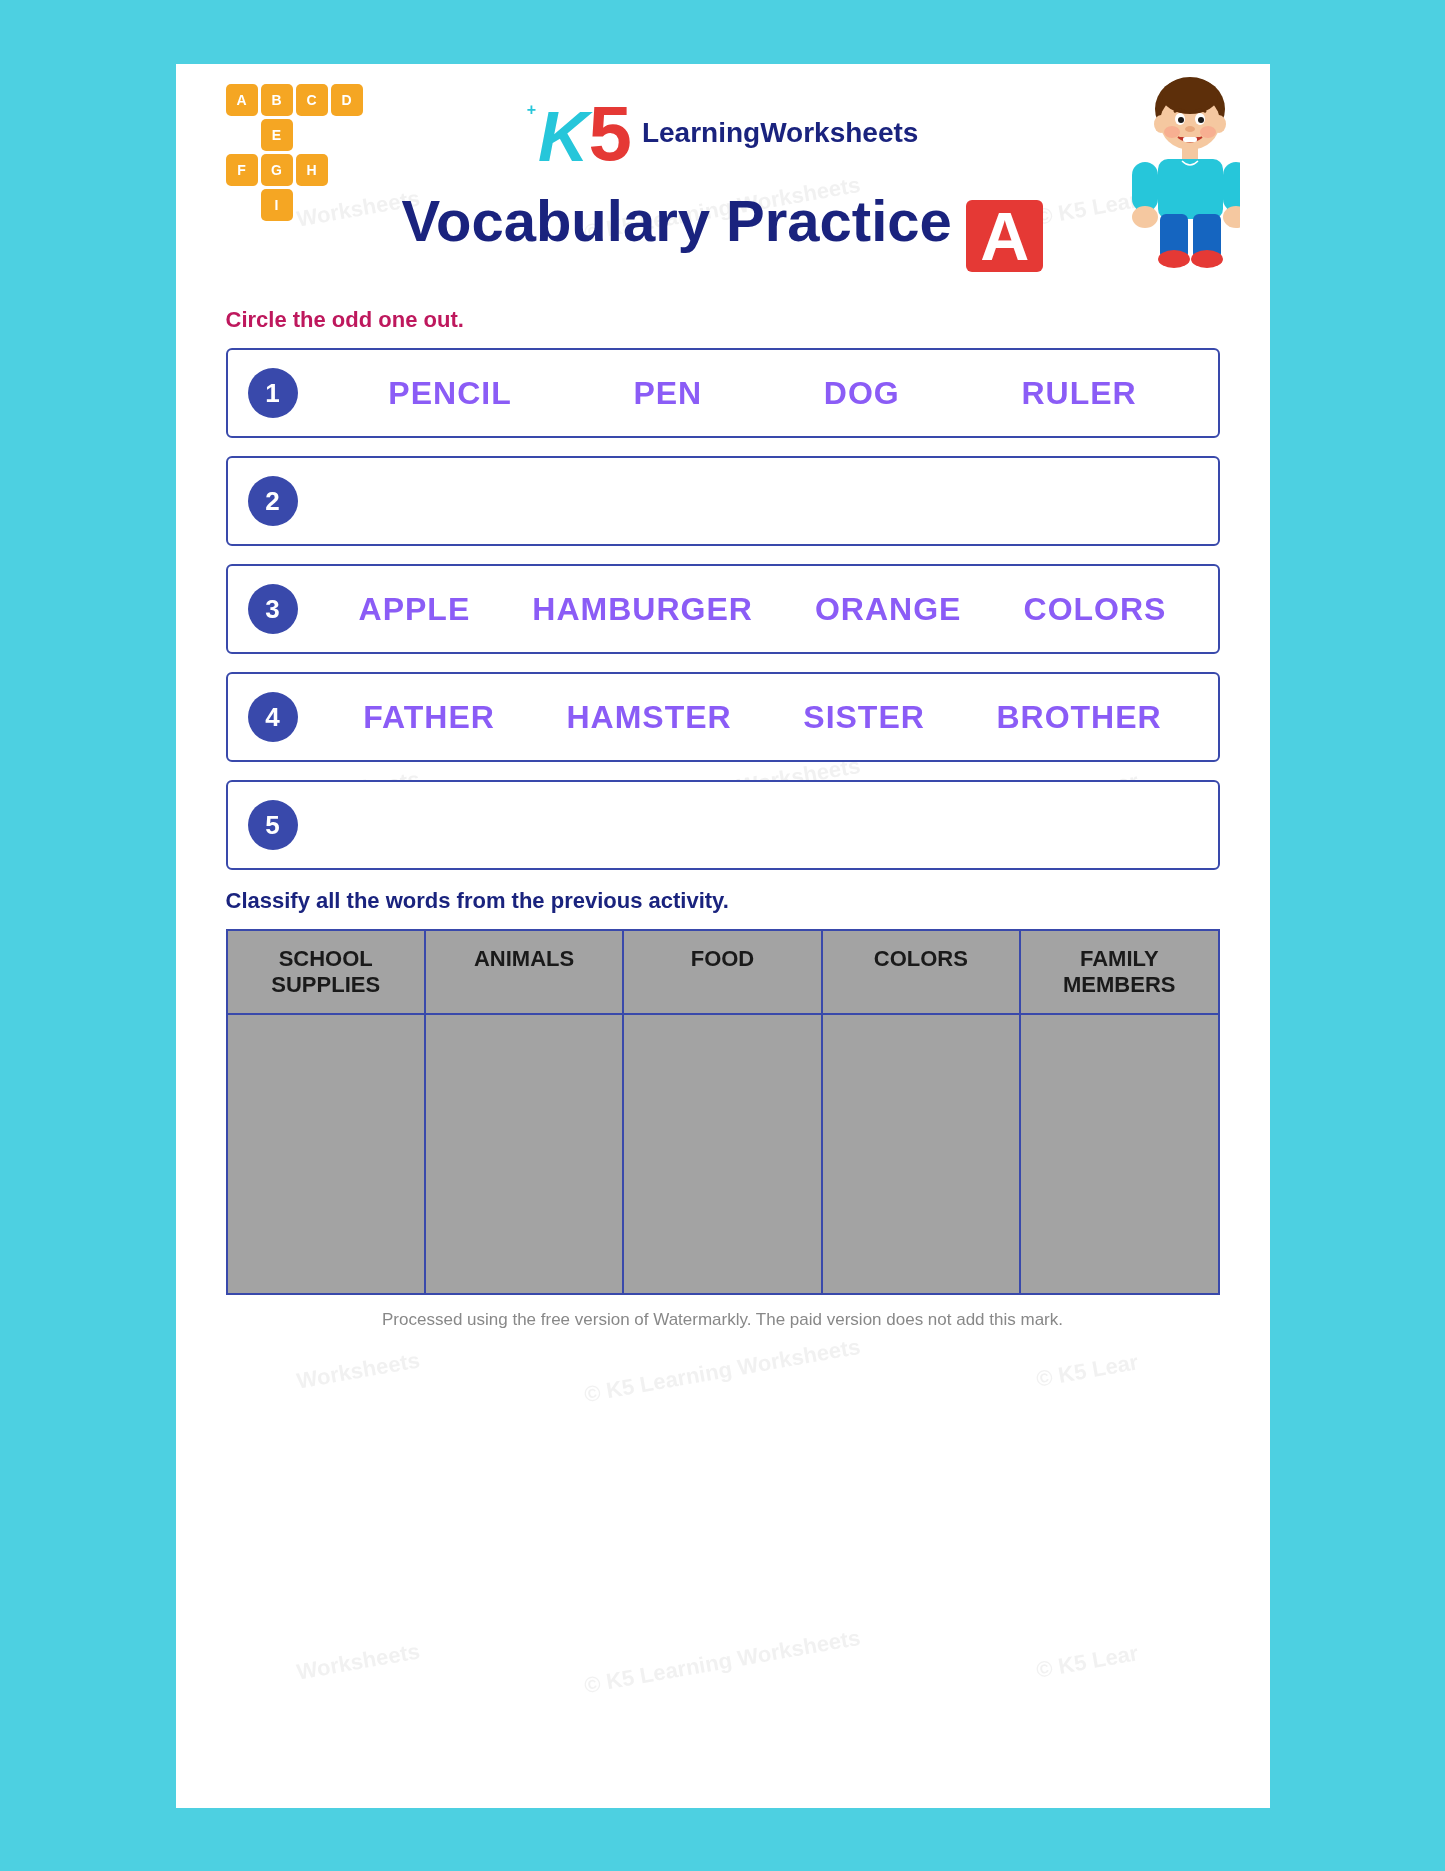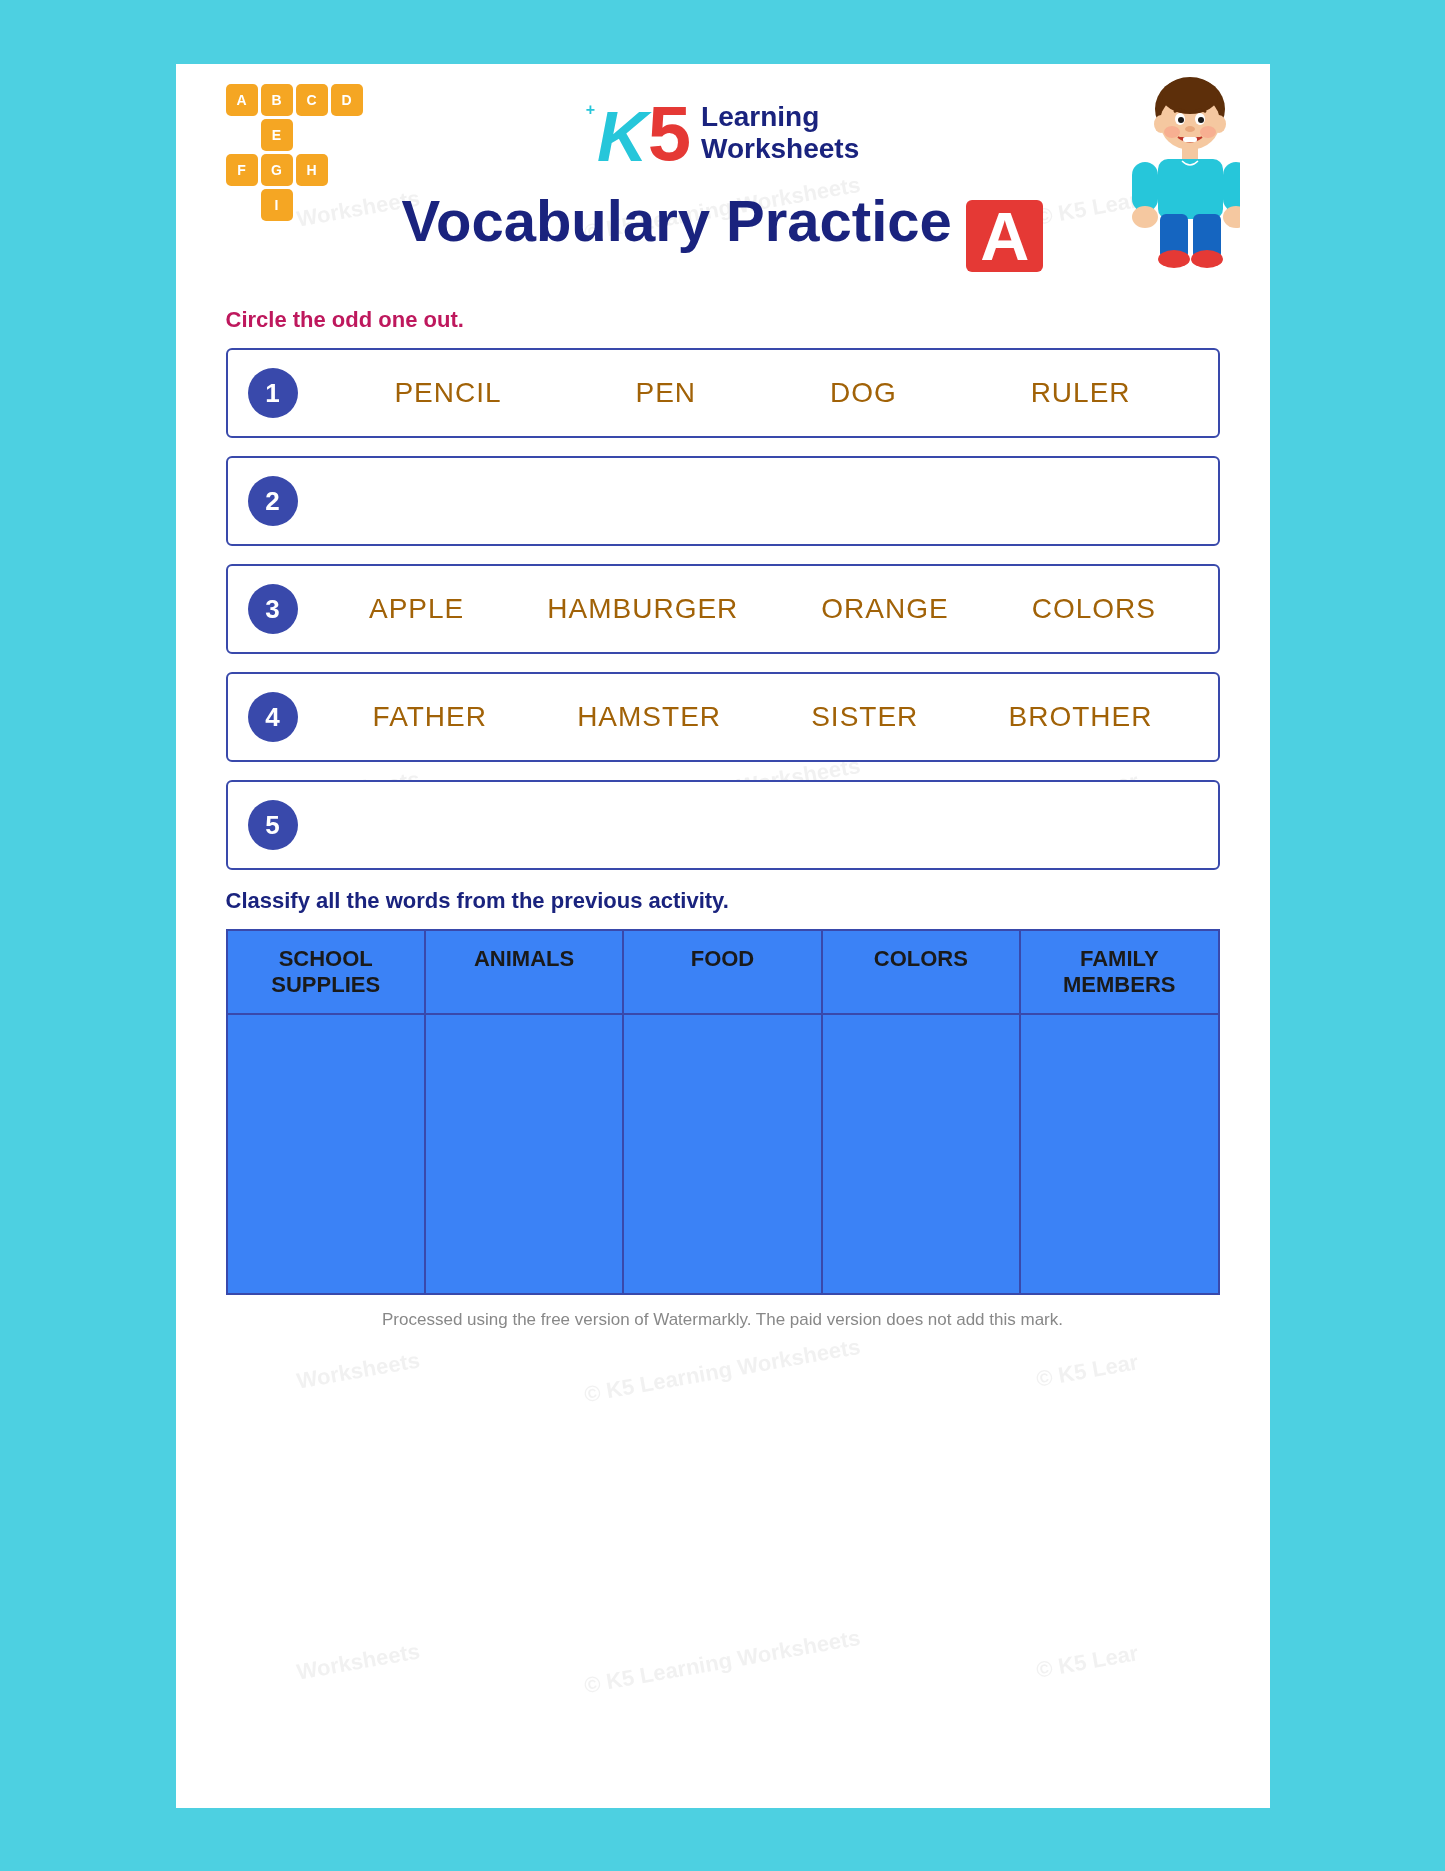--- a/index.html
+++ b/index.html
@@ -119,43 +119,43 @@
     }
 
     .row-words {
       display: flex;
       flex: 1;
       justify-content: space-around;
       align-items: center;
     }
 
     .row-word {
-      font-size: 28px;
-      font-weight: normal;
-      color: #a16207;
+      font-size: 32px;
+      font-weight: bold;
+      color: #8b5cf6;
       letter-spacing: 1px;
     }
 
     
     .classify-instruction {
       font-size: 22px;
       font-weight: bold;
       color: #1a237e;
       margin: 8px 0 15px 0;
       z-index: 1;
       position: relative;
     }
 
     .classify-table {
       width: 100%;
       border-collapse: collapse;
       border: 2.5px solid #3949ab;
       z-index: 1;
       position: relative;
-      background: #3b82f6;
+      background: #a3a3a3;
     }
 
     .classify-table th, .classify-table td {
       border: 2px solid #3949ab;
       text-align: center;
       vertical-align: top;
     }
 
     .classify-table th {
       font-size: 22px;
@@ -231,21 +231,21 @@
         <div class="crossword-tile ct-empty"></div>
       </div>
     </div>
 
     <div style="display:flex; align-items:center; z-index:2;">
       <div style="display:flex; align-items:flex-end; line-height:1;">
         <span style="font-size:16px; color:#26c6da; font-weight:900; align-self:flex-start; margin-top:8px; margin-right:2px;">+</span>
         <span style="font-size:70px; font-weight:900; color:#26c6da; font-style:italic; line-height:1;">K</span>
         <span style="font-size:78px; font-weight:900; color:#e53935; line-height:1;">5</span>
       </div>
-      <div style="display:flex; flex-direction:column; margin-left:10px; justify-content:center;">
+      <div style="display:flex; flex-direction:row; margin-left:10px; justify-content:center;">
         <span style="font-size:28px; font-weight:bold; color:#1a237e;">Learning</span>
         <span style="font-size:28px; font-weight:bold; color:#1a237e;">Worksheets</span>
       </div>
     </div>
 
     <div style="position:absolute; right:-20px; top:-20px; z-index:2;">
       <svg width="140" height="195" viewBox="0 0 140 195">
 
         <ellipse cx="90" cy="35" rx="35" ry="32" fill="#5d2f0a"></ellipse>
 

